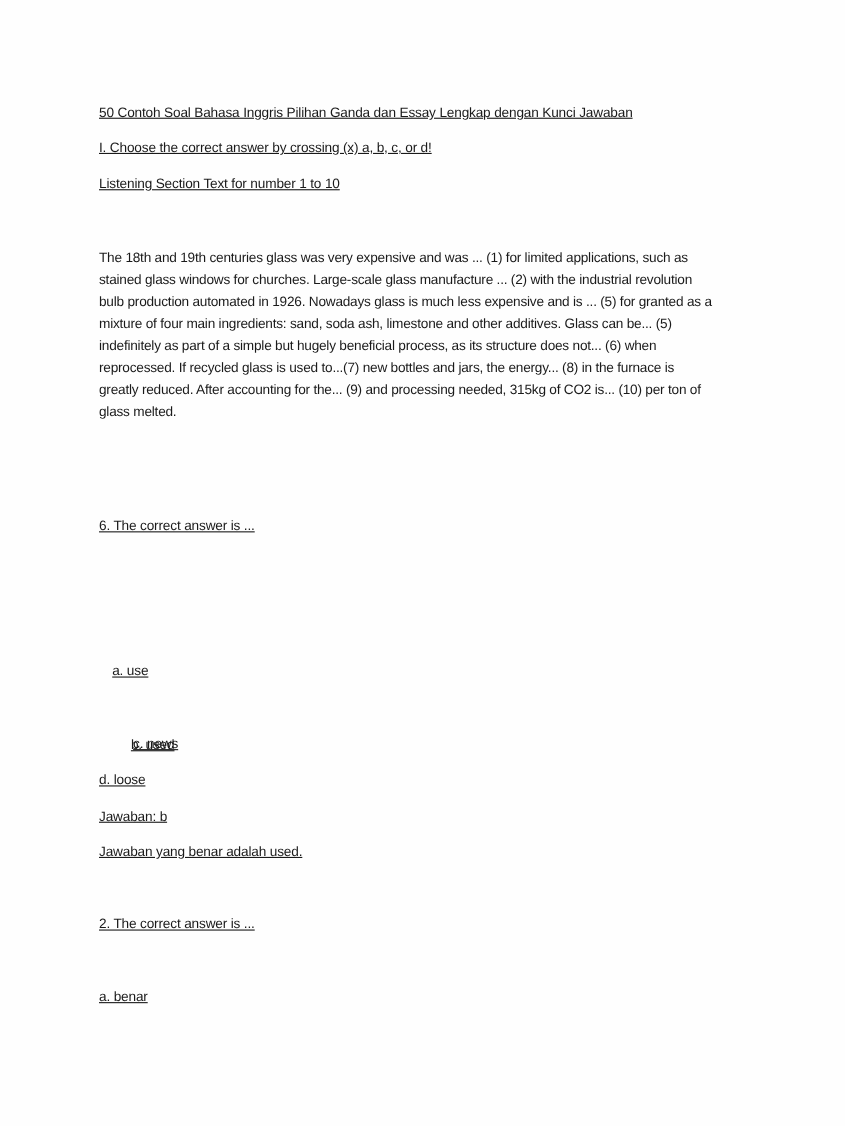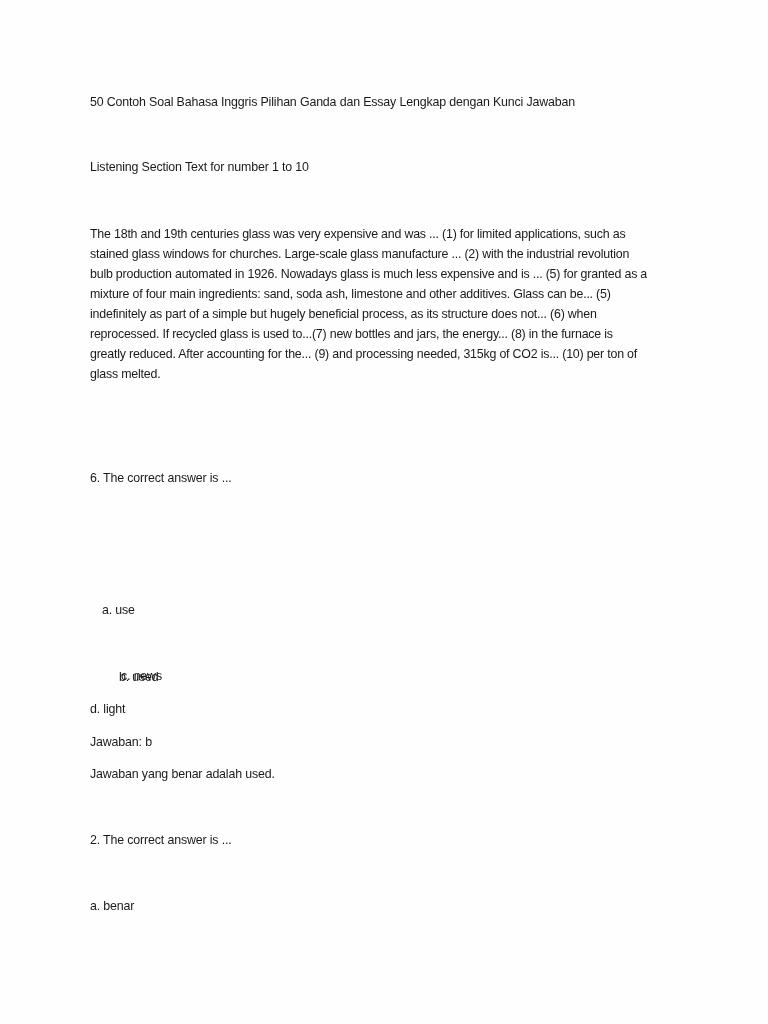--- a/index.html
+++ b/index.html
@@ -23,20 +23,21 @@
       height: 1024px;
       background: #fefefe;
     }
     .line {
       position: absolute;
       left: 90px;
       font-size: 12.4px;
       line-height: 16px;
       white-space: nowrap;
       letter-spacing: -0.15px;
+      text-decoration: underline;
     }
     .para {
       position: absolute;
       left: 90px;
       top: 224px;
       width: 600px;
     }
     .para-line {
       display: block;
       font-size: 12.4px;
@@ -44,39 +45,40 @@
       white-space: nowrap;
       letter-spacing: -0.2px;
     }
   </style>
 </head>
 <body>
 
 <div class="page">
 
   <div class="line" style="top:94px;">50 Contoh Soal Bahasa Inggris Pilihan Ganda dan Essay Lengkap dengan Kunci Jawaban</div>
+  <div class="line" style="top:126px;">I. Choose the correct answer by crossing (x) a, b, c, or d!</div>
   <div class="line" style="top:159px;">Listening Section Text for number 1 to 10</div>
 
   <div class="para">
     <span class="para-line">The 18th and 19th centuries glass was very expensive and was ... (1) for limited applications, such as</span>
     <span class="para-line">stained glass windows for churches. Large-scale glass manufacture ... (2) with the industrial revolution</span>
     <span class="para-line">bulb production automated in 1926. Nowadays glass is much less expensive and is ... (5) for granted as a</span>
     <span class="para-line">mixture of four main ingredients: sand, soda ash, limestone and other additives. Glass can be... (5)</span>
     <span class="para-line">indefinitely as part of a simple but hugely beneficial process, as its structure does not... (6) when</span>
     <span class="para-line">reprocessed. If recycled glass is used to...(7) new bottles and jars, the energy... (8) in the furnace is</span>
     <span class="para-line">greatly reduced. After accounting for the... (9) and processing needed, 315kg of CO2 is... (10) per ton of</span>
     <span class="para-line">glass melted.</span>
   </div>
 
   <div>
     <div class="line" style="top:470px;">6. The correct answer is ...</div>
     <div class="line" style="top:602px;margin-left:12px;">a. use</div>
     <div class="line" style="top:669px;padding-left:29px;">b. used</div>
     <div class="line" style="top:668px;margin-left:31px;">c. news</div>
-    <div class="line" style="top:701px;">d. light</div>
+    <div class="line" style="top:701px;">d. loose</div>
     <div class="line" style="top:734px;">Jawaban: b</div>
     <div class="line" style="top:766px;">Jawaban yang benar adalah used.</div>
   </div>
 
   <div>
     <div class="line" style="top:832px;">2. The correct answer is ...</div>
     <div class="line" style="top:898px;">a. benar</div>
   </div>
 
 </div>

